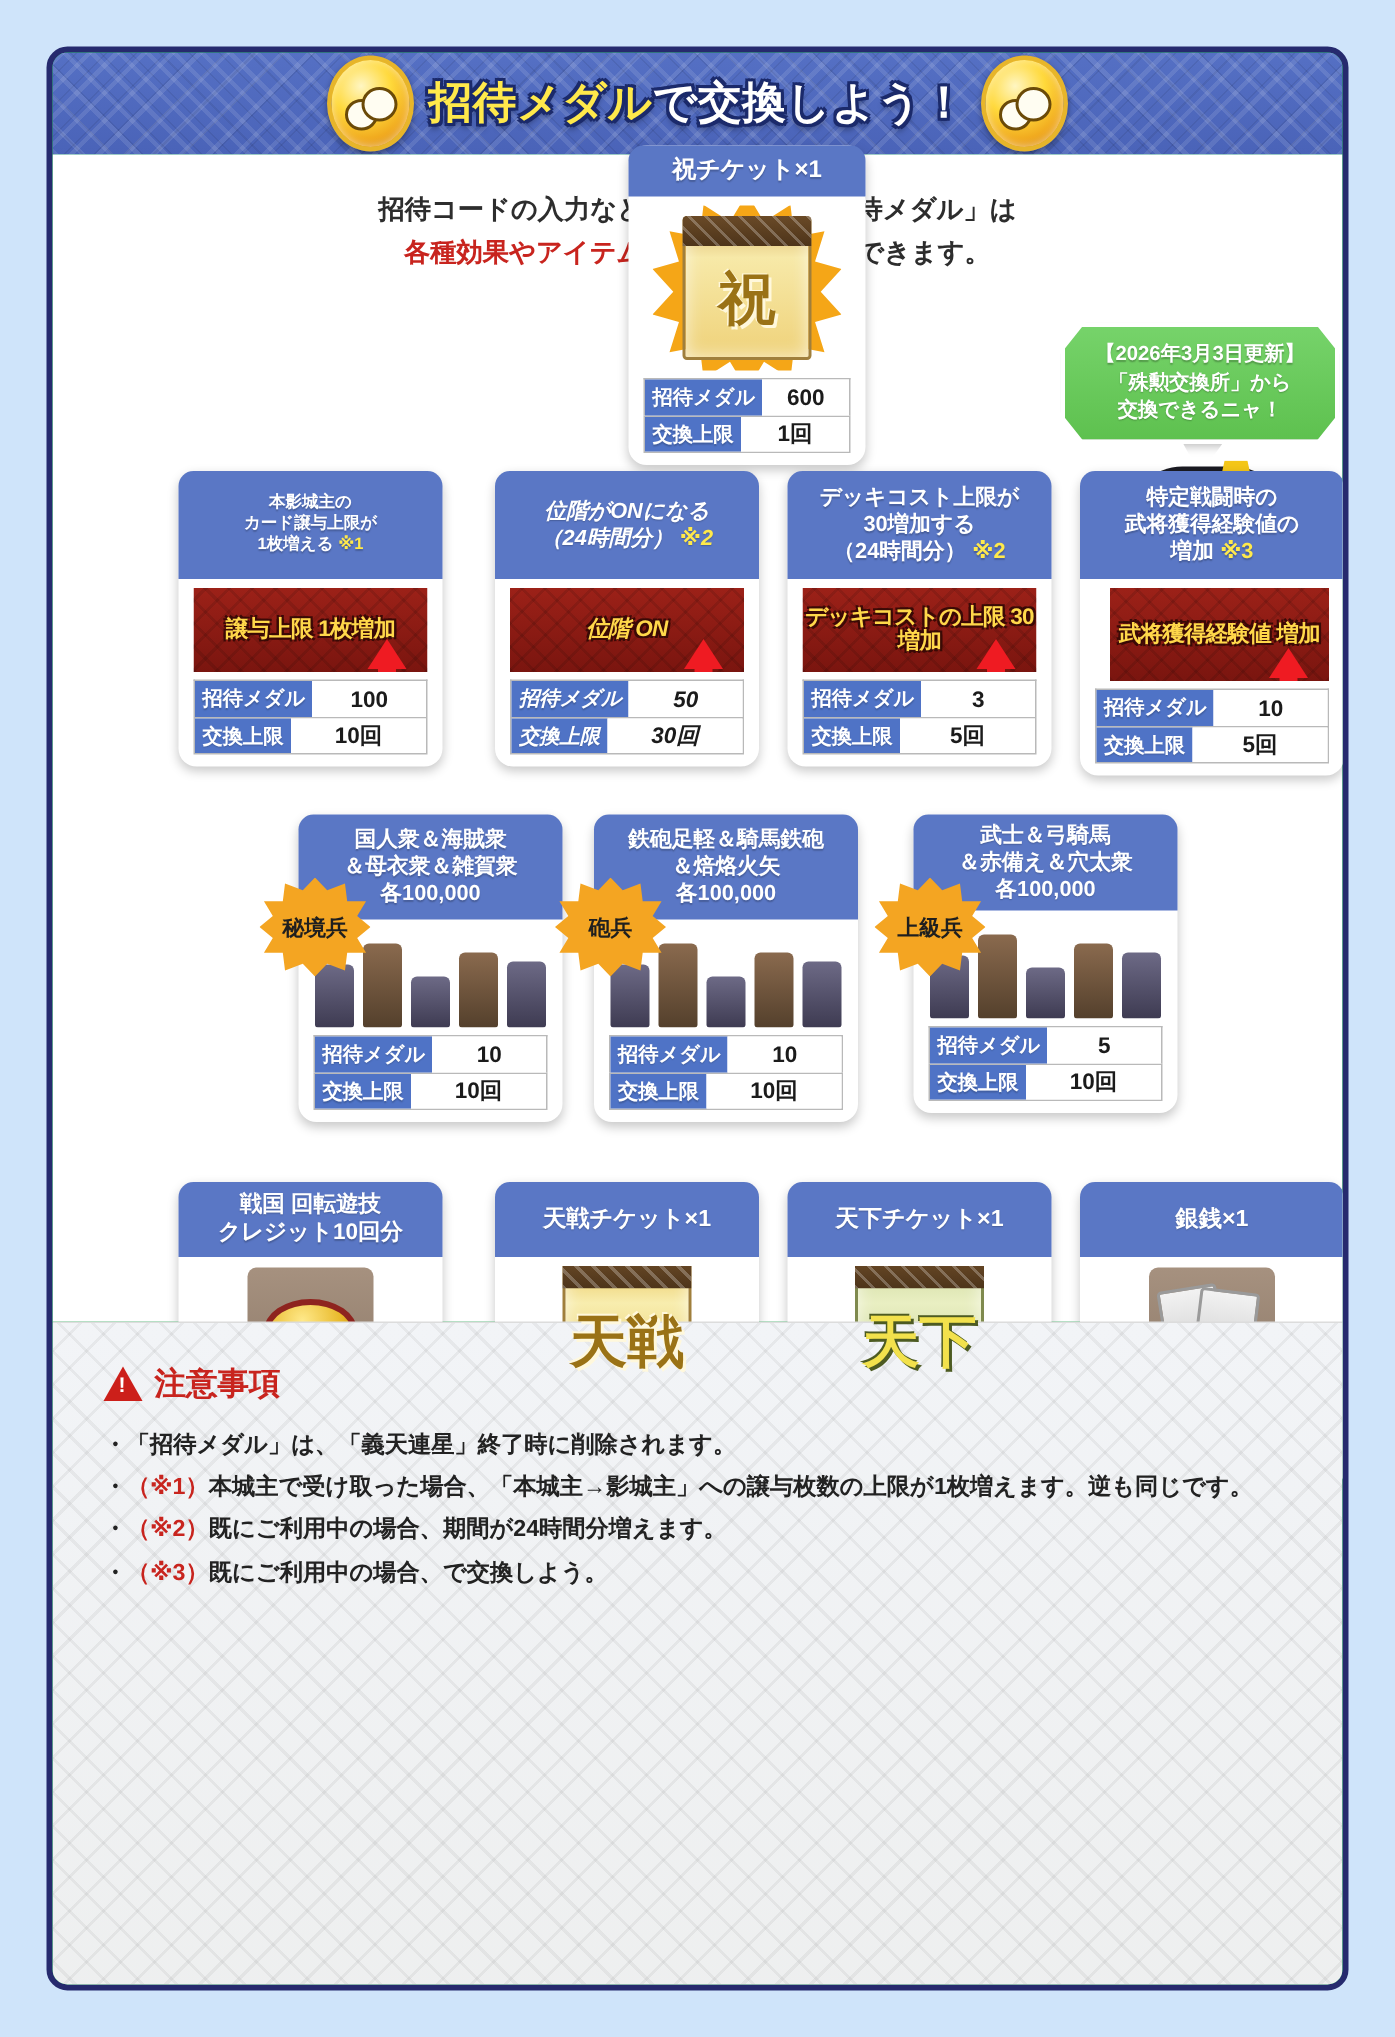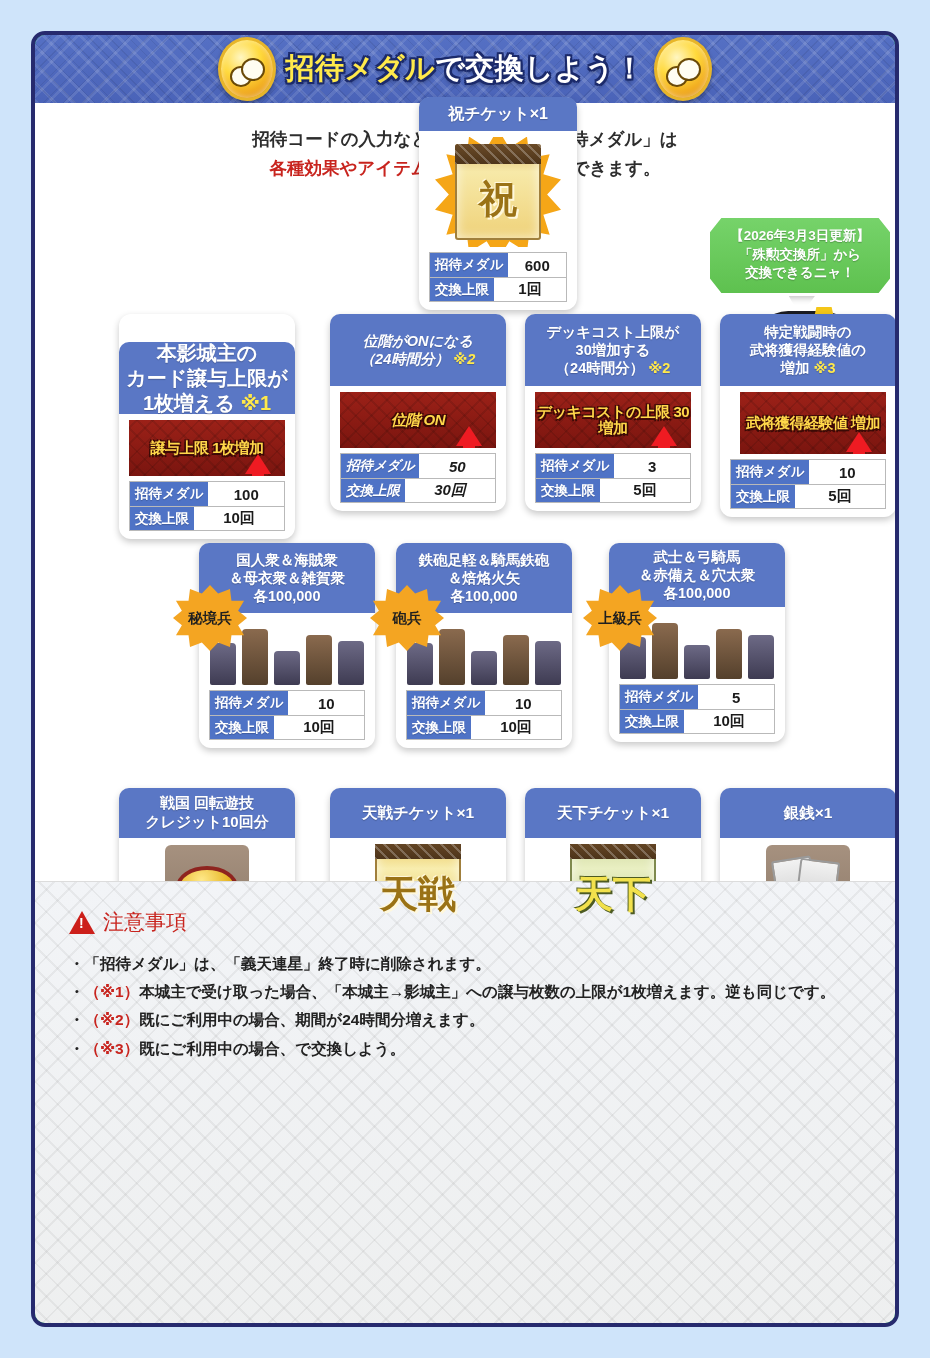--- a/index.html
+++ b/index.html
@@ -274,21 +274,21 @@
     height: 100%;
     background:
       repeating-linear-gradient(45deg, rgba(150,150,150,.13) 0 2px, rgba(0,0,0,0) 2px 16px),
       repeating-linear-gradient(-45deg, rgba(150,150,150,.13) 0 2px, rgba(0,0,0,0) 2px 16px),
       linear-gradient(#f2f4f7, #e6e6e1);
     padding: 26px 34px 0;
     border-top: 1px solid #dcdcdc;
   }
   .notice-head {
     display: flex; align-items: center; gap: 8px;
-    font-size: 21px; font-weight: normal; color: #c8241e;
+    font-size: 21px; font-weight: bold; color: #c8241e;
     margin-bottom: 14px;
   }
   .warn-tri {
     width: 0; height: 0; border-left: 13px solid transparent; border-right: 13px solid transparent;
     border-bottom: 23px solid #cc1f1a; position: relative;
   }
   .warn-tri::after {
     content: "!"; position: absolute; left: -3px; top: 5px; width: 6px;
     color: #fff; font-size: 14px; font-weight: bold; line-height: 1;
   }
@@ -366,21 +366,21 @@
                   <div class="stat-value">600</div>
                 </div>
                 <div class="stat-row">
                   <div class="stat-label">交換上限</div>
                   <div class="stat-value">1回</div>
                 </div>
               </div>
             </div>
           </div>
           <div class="card" style="left: 84px; top: 211px; width: 176px;">
-            <div class="card-head" style="height: 72px; font-size: 20px; margin-top: 28px;">
+            <div class="card-head" style="height: 72px; font-size: 11px;">
               <div>本影城主の</div>
               <div>カード譲与上限が</div>
               <div>1枚増える<span class="note"> ※1</span></div>
             </div>
             <div class="card-body">
               <div class="thumb" style="height: 56px;">
                 <div class="art-banner">
                   <span>譲与上限 1枚増加</span>
                   <span class="arrow"></span>
                 </div>

